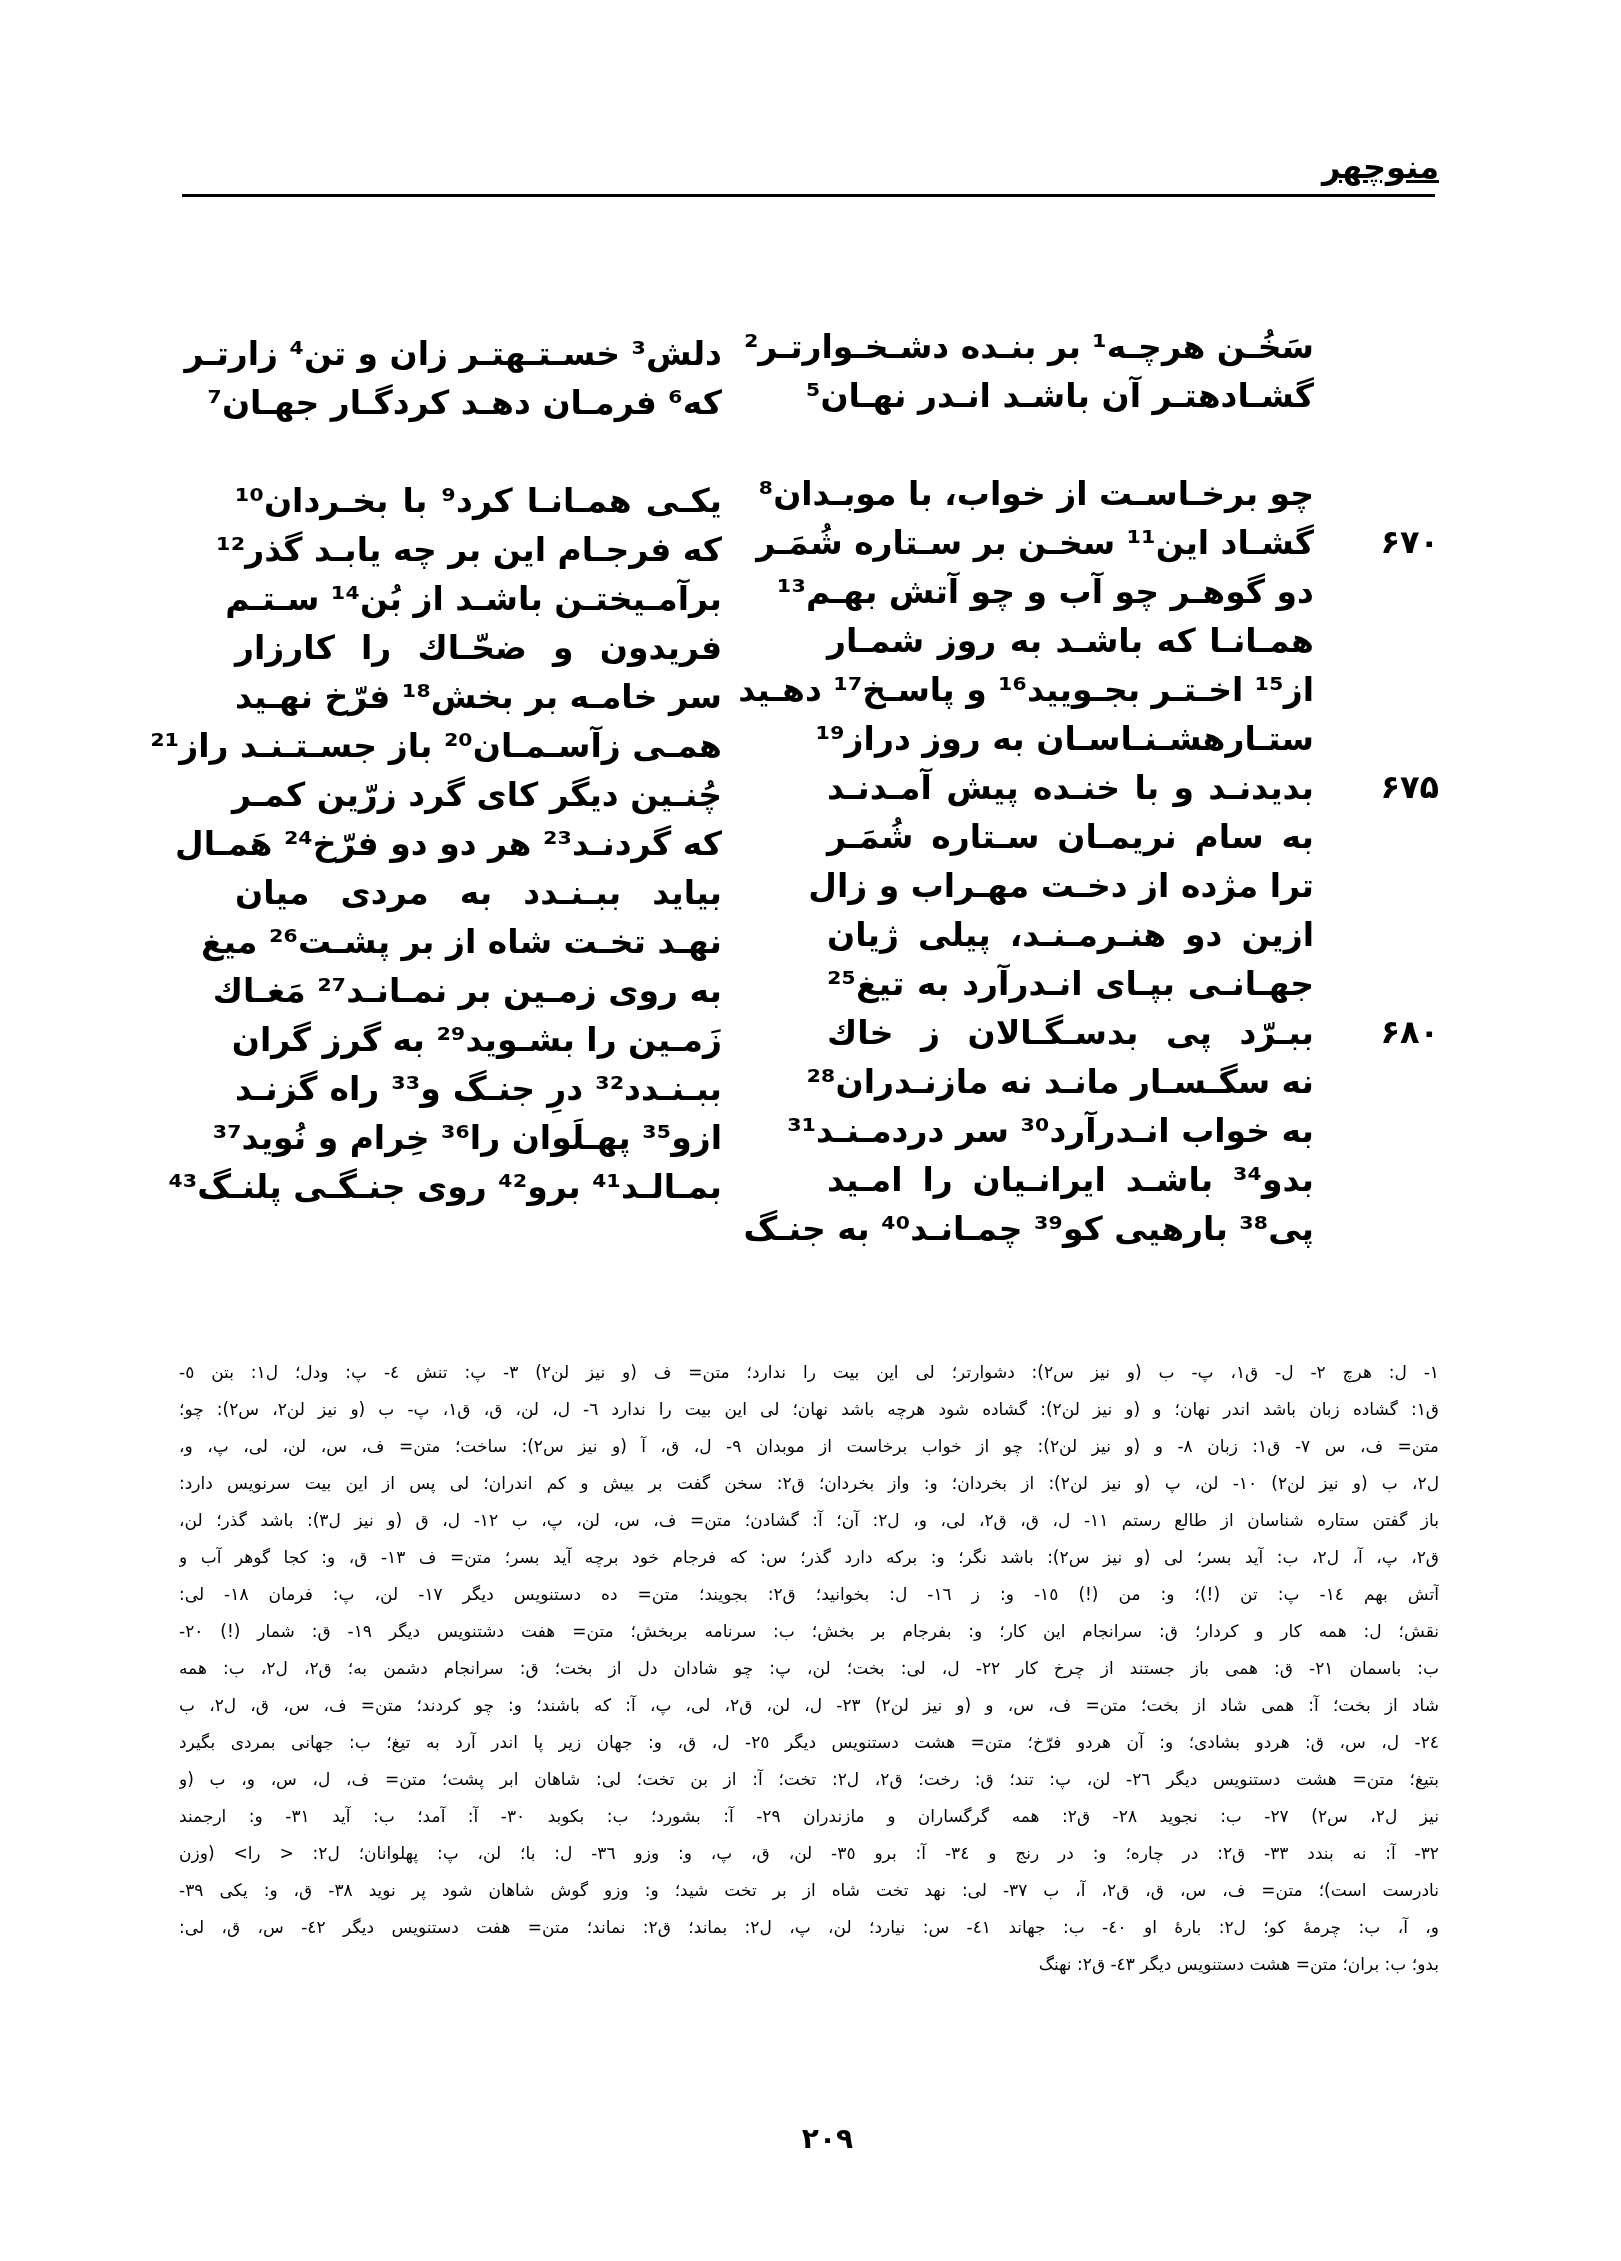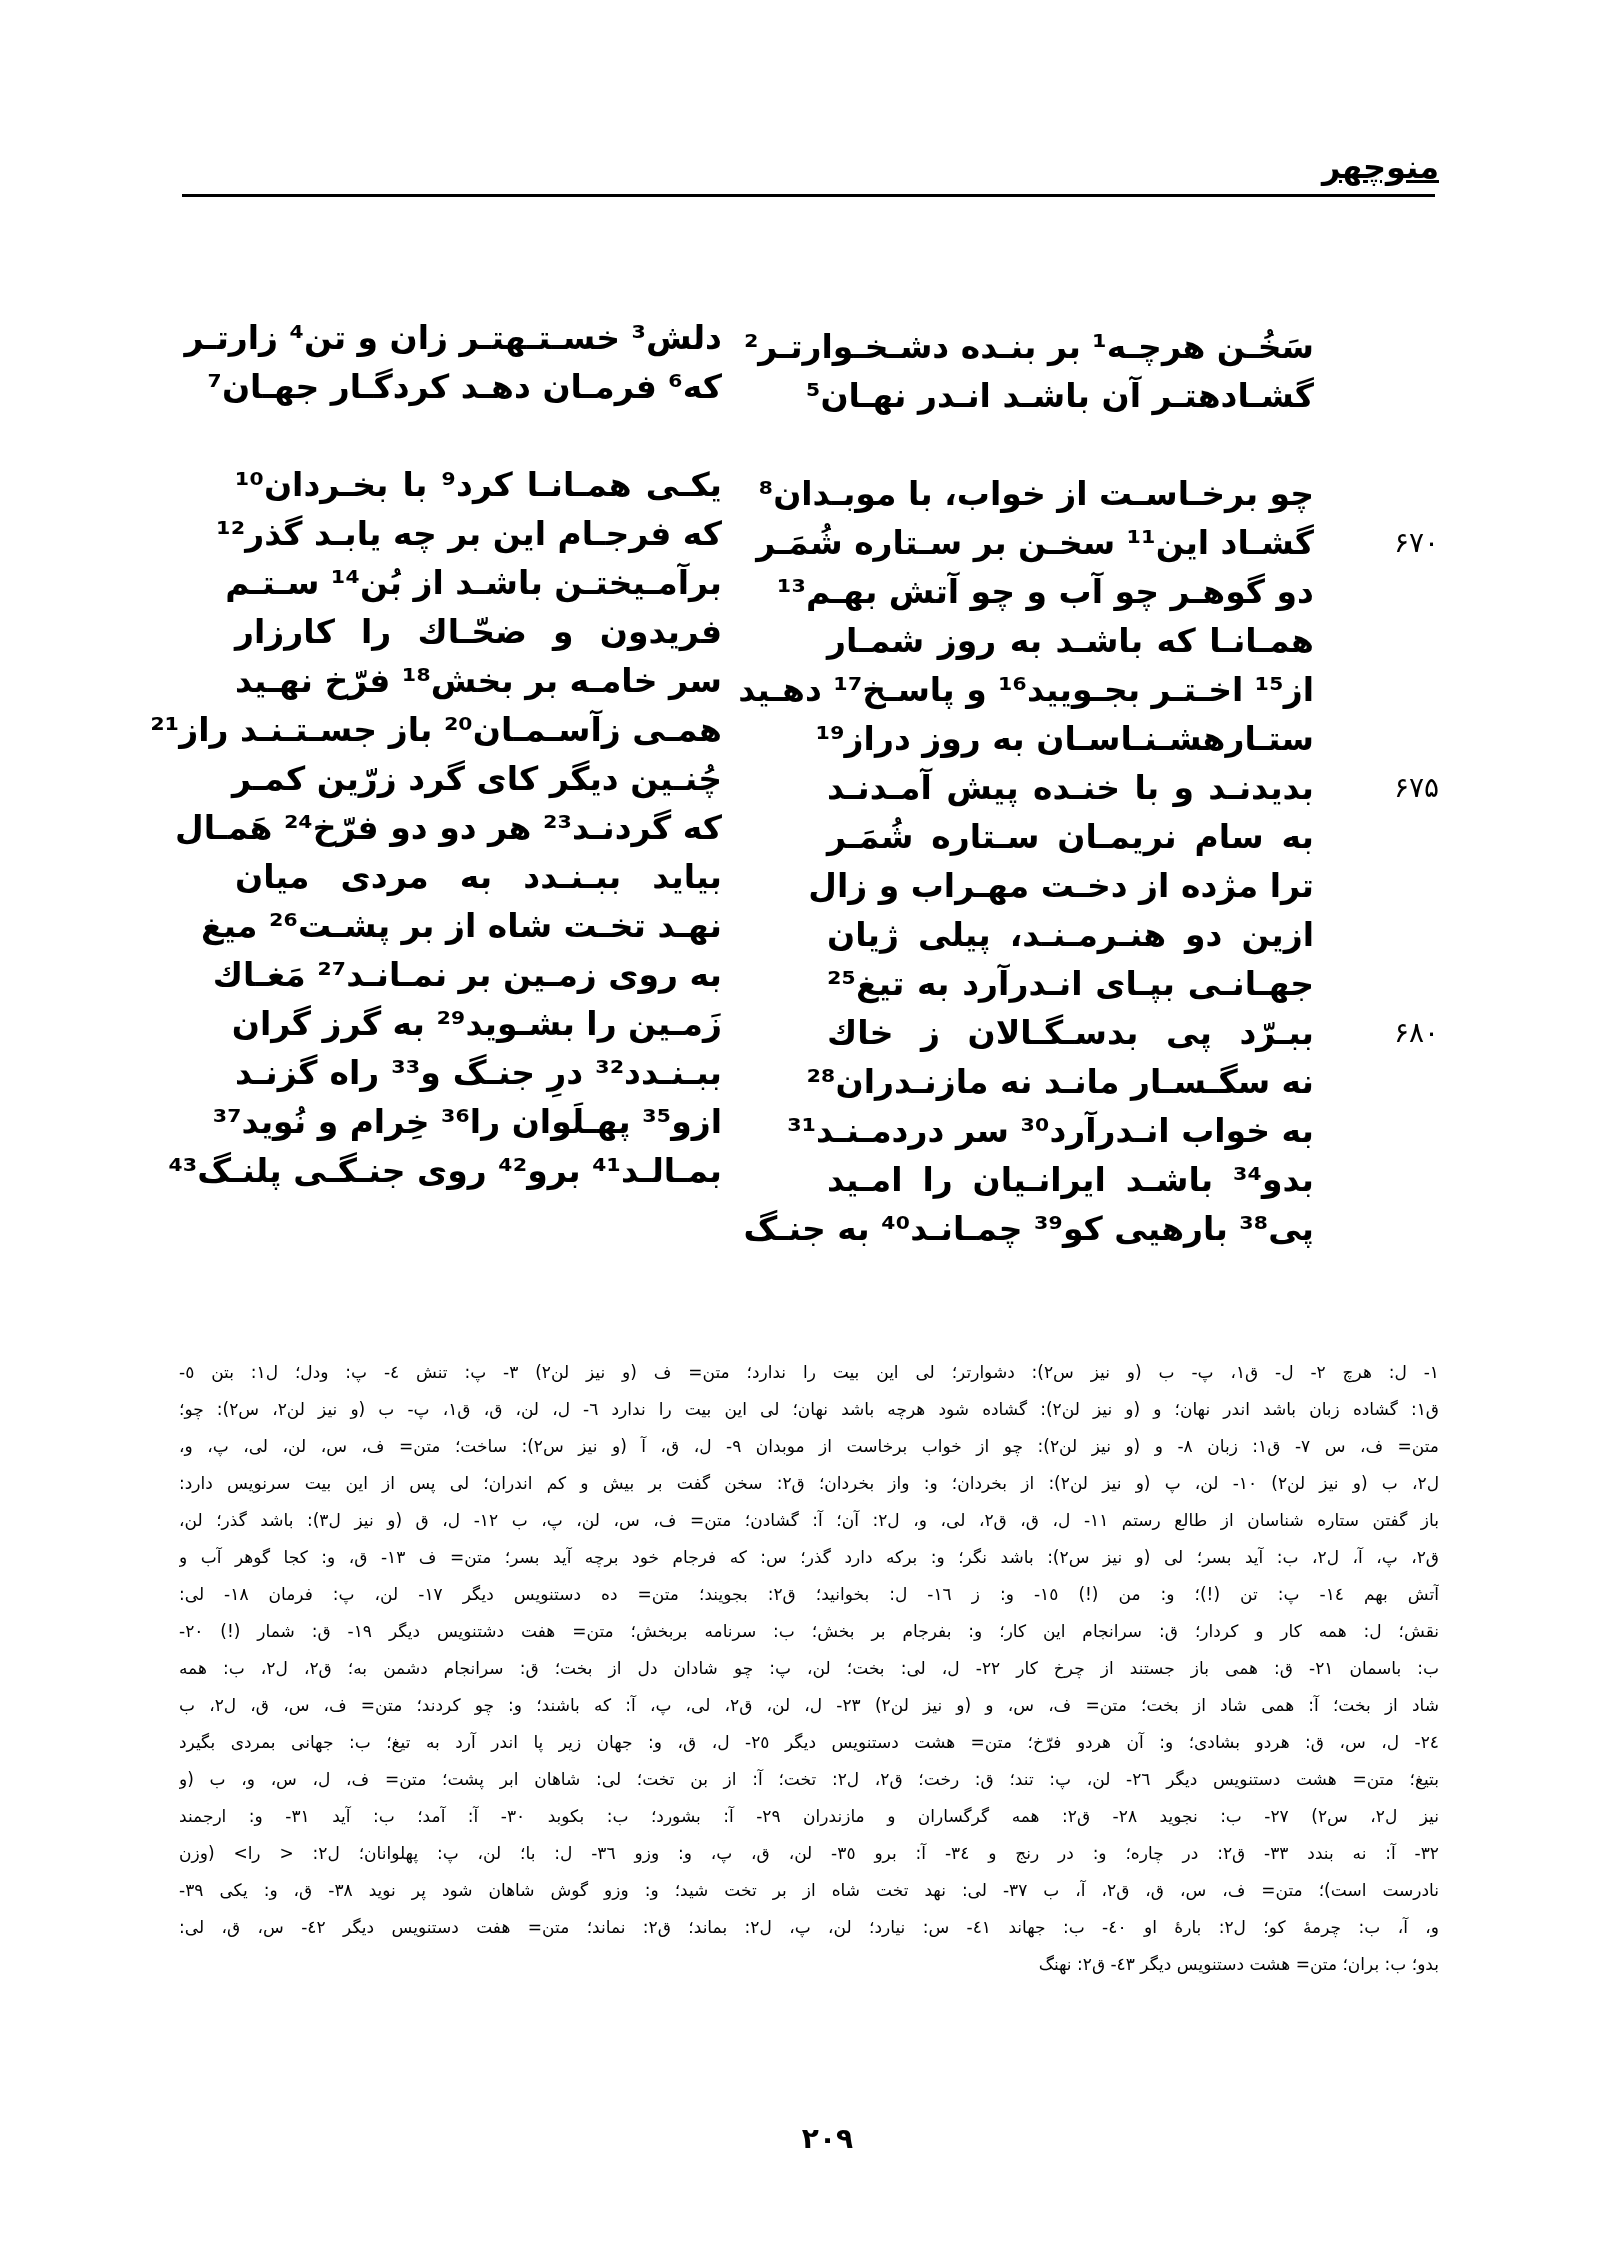--- a/index.html
+++ b/index.html
@@ -12,30 +12,30 @@
     position:absolute; top:148px; right:182px;
     font-size:32px; font-weight:bold; direction:rtl;text-decoration:underline;
   }
   .header-rule {
     position:absolute; top:194px; left:182px; width:1253px; height:2.8px; background:#000;
   }
   .poem {
     position:absolute; top:313px; right:182px; width:1253px; height:975px;
   }
   .col-right { position:absolute; right:125px; width:487px; top:9px; }
-  .col-left  { position:absolute; right:717px; width:487px; top:0; }
+  .col-left  { position:absolute; right:717px; width:487px; top:16px; }
   .verse-line {
     position:relative; height:49px; line-height:49px;
     font-size:33px; font-weight:bold; text-align:justify; text-align-last:justify;
     white-space:nowrap;
   }
   .verse-gap { height:49px; }
   .verse-num {
     position:absolute; right:-125px; top:0; width:84px; text-align:right;
-    font-size:28px; font-weight:normal;
+    font-size:32px; font-weight:bold;
   }
   .footnotes {
     position:absolute; top:1354px; right:182px; width:1260px;
     font-size:17px; line-height:37px; text-align:justify; direction:rtl;
   }
   .fn-line { display:block; white-space:nowrap; overflow:hidden; text-align:justify; text-align-last:justify; }
   .fn-line.last { text-align-last:right; }
   .page-number {
     position:absolute; top:2122px; left:0; right:0; text-align:center;
     font-size:28px; font-weight:bold; direction:rtl;padding-left:34px;

